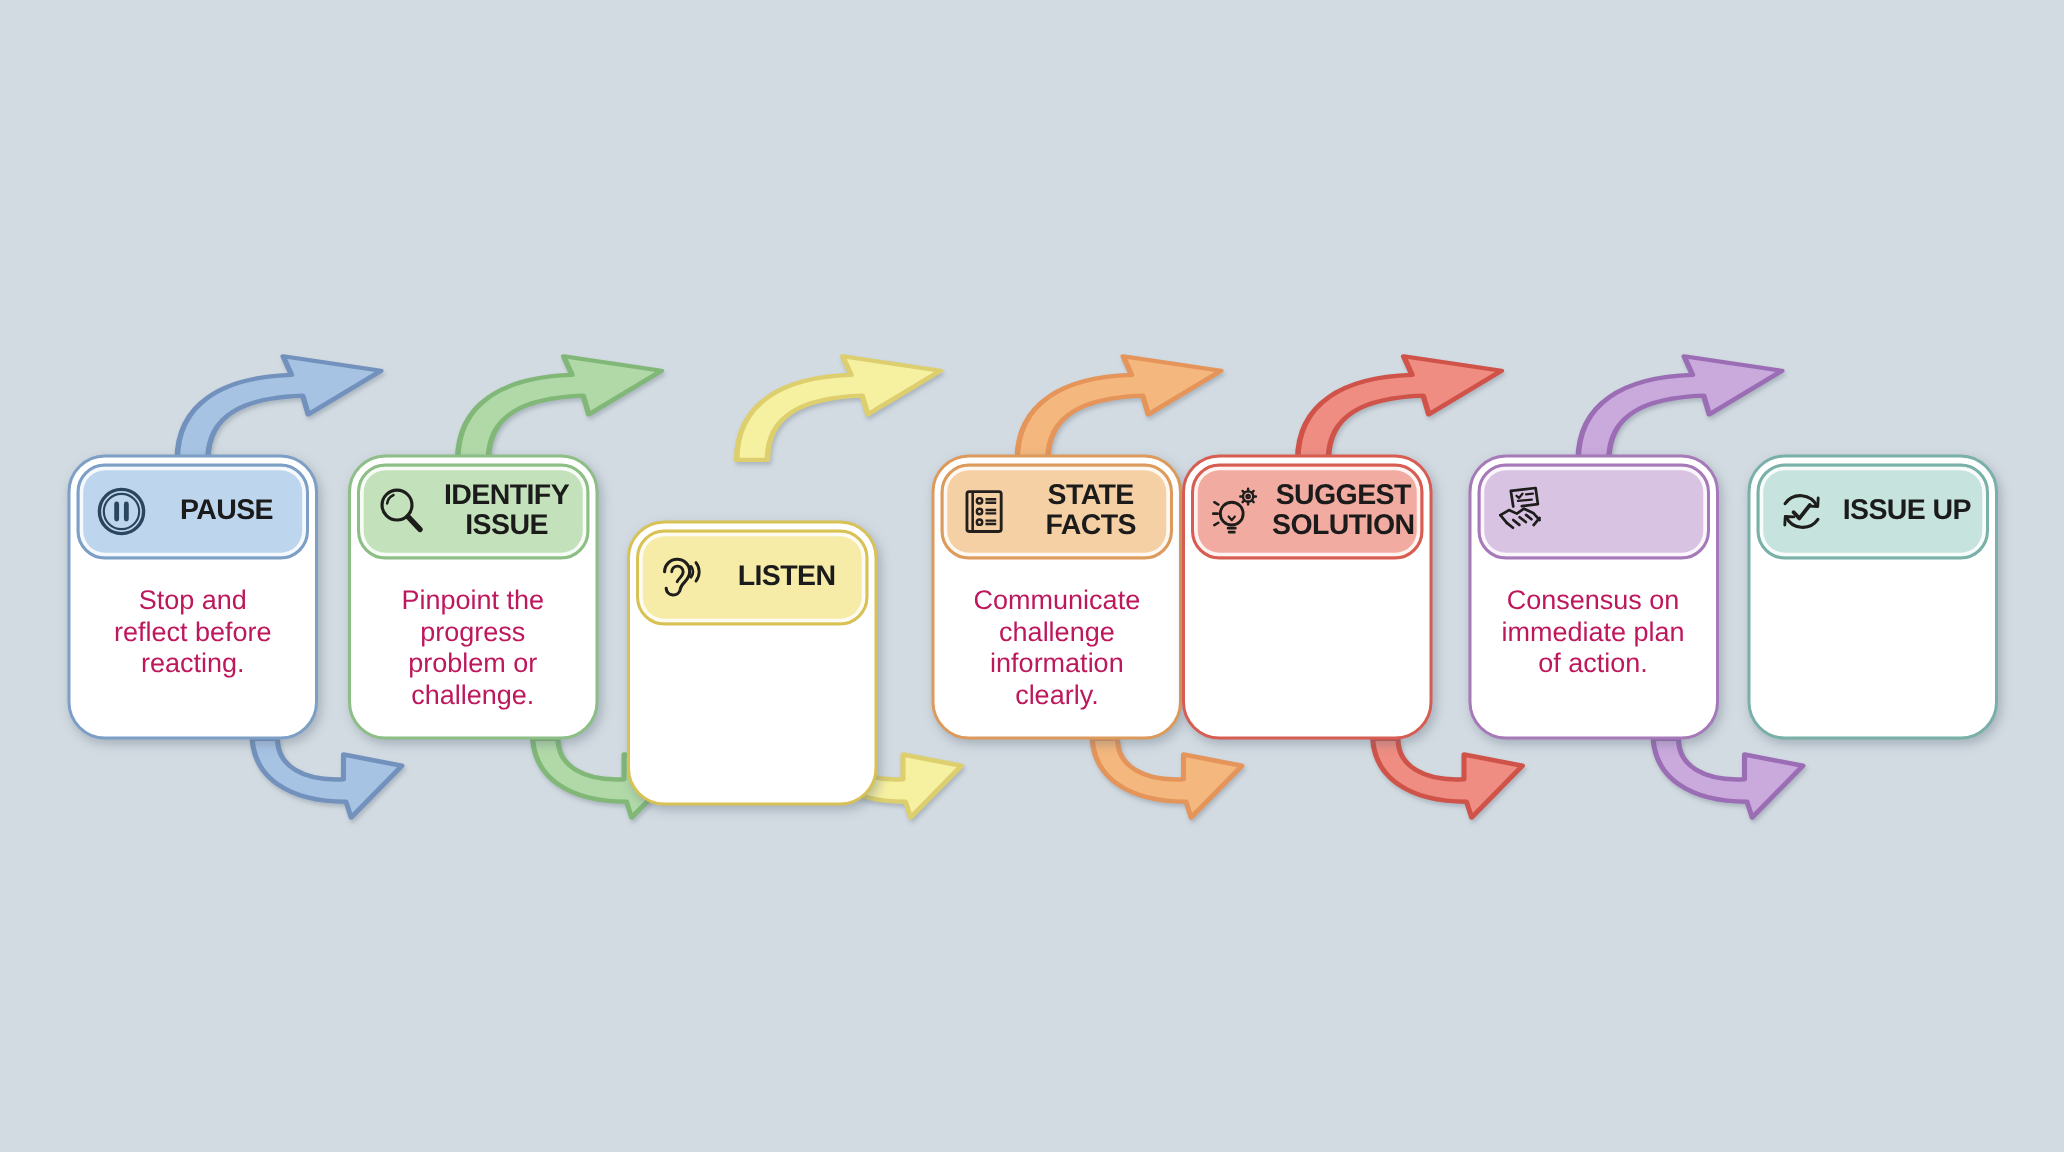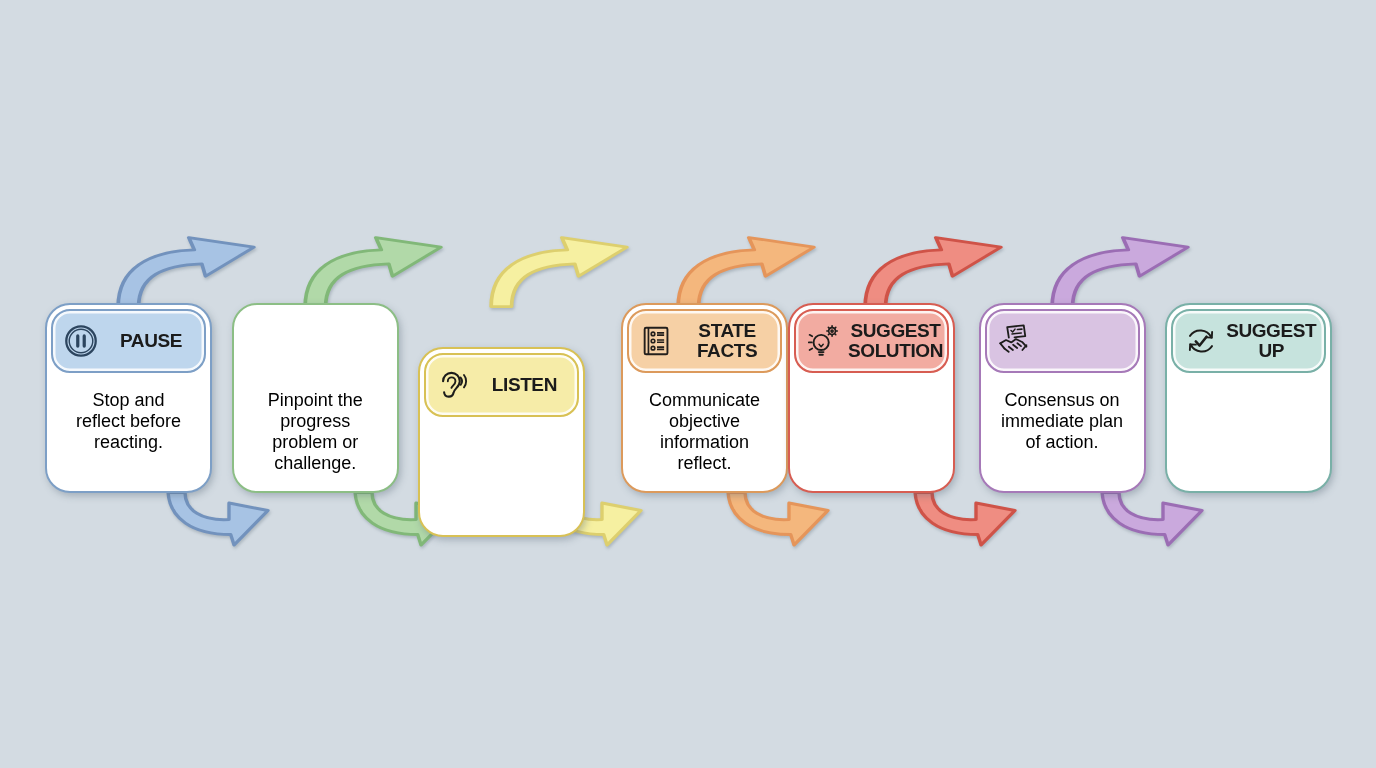--- a/index.html
+++ b/index.html
@@ -49,21 +49,21 @@
     color:#1b1b1b;
   }
   .card-body{
     position:absolute;
     top:74px;left:0;right:0;bottom:4px;
     display:flex;justify-content:center;
     padding-top:11px;
     box-sizing:border-box;
     font-size:18px;
     line-height:1.16;
-    color:#000000;
+    color:#be185d;
     text-align:center;
   }
   .card-body span{display:inline-block;max-width:126px;}
 </style>
 </head>
 <body>
 
 <div class="stage" id="stage" style="background: rgb(211, 219, 226);">
   <div id="arrows-layer">
       <svg viewBox="0 0 170 110" preserveAspectRatio="none" class="arrow" style="left: 107px; top: 232px; width: 158px; height: 76px;">
@@ -114,20 +114,30 @@
     <rect x="21.7" y="13" width="3.4" height="14" rx="1.7" fill="currentColor"></rect>
   </svg>
           </span>
       <span class="card-title">PAUSE</span>
     </div>
     <div class="card-body">
           <span>Stop and reflect before reacting.</span>
         </div>
   </div>
       <div class="card" style="left: 231.7px; --c-border: #8cbe85; --c-fill: #c3e1ba;">
+    <div class="card-header">
+      <span class="icon-slot" style="color: rgb(29, 29, 27);">
+            <svg viewBox="0 0 40 40" fill="none" stroke="currentColor" stroke-linecap="round">
+    <circle cx="16.5" cy="15.5" r="10.5" stroke-width="2.2"></circle>
+    <path d="M 9.6 14.3 a 7.5 7.5 0 0 1 4.4 -5.8" stroke-width="1.8"></path>
+    <path d="M 24.2 23.6 L 32.6 32.6" stroke-width="3.8"></path>
+  </svg>
+          </span>
+      <span class="card-title">IDENTIFY ISSUE</span>
+    </div>
     <div class="card-body">
           <span>Pinpoint the progress problem or challenge.</span>
         </div>
   </div>
       <div class="card" style="left: 418.4px; margin-top: 44px; --c-border: #d8c155; --c-fill: #f6eca8;">
     <div class="card-header">
       <span class="icon-slot" style="color: rgb(29, 29, 27);">
             <svg viewBox="0 0 40 40" fill="none" stroke="currentColor" stroke-linecap="round" stroke-linejoin="round">
     <path d="M 8.5 16 a 8.8 8.8 0 0 1 17.6 0 c 0 6.2 -6 7.6 -6.6 12.2 a 5 5 0 0 1 -9.9 -0.6" stroke-width="2.2"></path>
     <path d="M 13.5 16 a 4 4 0 0 1 8 0 c 0 3.4 -3.2 4.4 -4.2 7" stroke-width="2"></path>
@@ -150,21 +160,21 @@
       <circle cx="15.8" cy="20" r="1.9"></circle>
       <path d="M 20 18.9 H 27.5 M 20 21.3 H 27.5"></path>
       <circle cx="15.8" cy="27.5" r="1.9"></circle>
       <path d="M 20 26.4 H 27.5 M 20 28.8 H 27.5"></path>
     </g>
   </svg>
           </span>
       <span class="card-title">STATE FACTS</span>
     </div>
     <div class="card-body">
-          <span>Communicate objective information reflect.</span>
+          <span>Communicate challenge information clearly.</span>
         </div>
   </div>
       <div class="card" style="left: 788px; --c-border: #d75d52; --c-fill: #f2aba1;">
     <div class="card-header">
       <span class="icon-slot" style="color: rgb(29, 29, 27);">
             <svg viewBox="0 0 40 40" fill="none" stroke="currentColor" stroke-linecap="round" stroke-linejoin="round">
     <circle cx="17" cy="21.5" r="8" stroke-width="2"></circle>
     <path d="M 14.5 31.7 h 5 M 15.2 34.5 h 3.6" stroke-width="2"></path>
     <path d="M 14.8 23.5 l 2.2 2.6 2.2 -2.6" stroke-width="1.5"></path>
     <g stroke-width="1.7">
@@ -199,17 +209,17 @@
     <div class="card-header">
       <span class="icon-slot" style="color: rgb(29, 29, 27);">
             <svg viewBox="0 0 40 40" fill="none" stroke="currentColor" stroke-linecap="round" stroke-linejoin="round">
     <path d="M 8.5 14.5 a 13 13 0 0 1 22.4 1.8" stroke-width="2.2"></path>
     <path d="M 31.7 10.5 l -0.3 6 -6 -0.3" stroke-width="2"></path>
     <path d="M 31.5 25.5 a 13 13 0 0 1 -22.4 -1.8" stroke-width="2.2"></path>
     <path d="M 8.3 29.5 l 0.3 -6 6 0.3" stroke-width="2"></path>
     <path d="M 14.5 20.5 l 4 4.3 7.3 -9.3" stroke-width="2.7"></path>
   </svg>
           </span>
-      <span class="card-title">SUGGEST UP</span>
+      <span class="card-title">ISSUE UP</span>
     </div>
   </div>
     </div>
 </div>
 
 </body></html>

